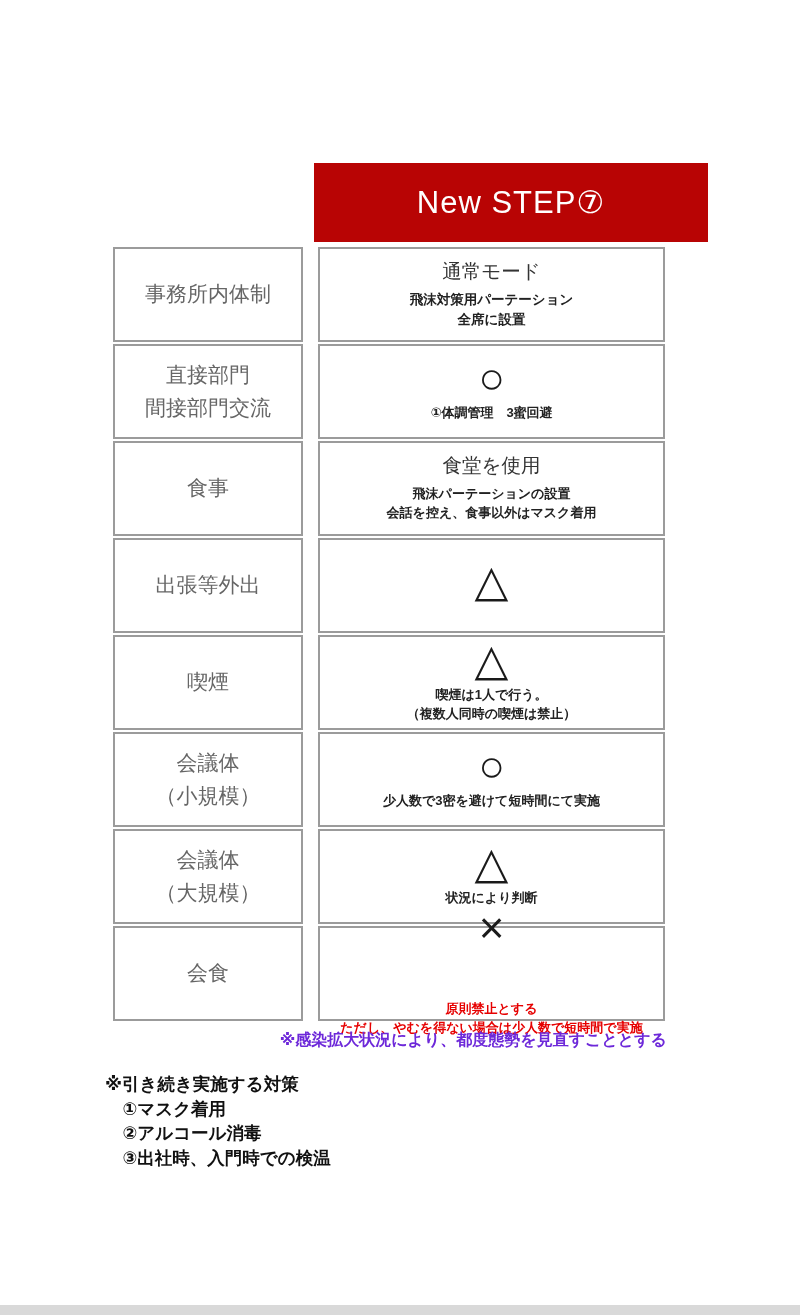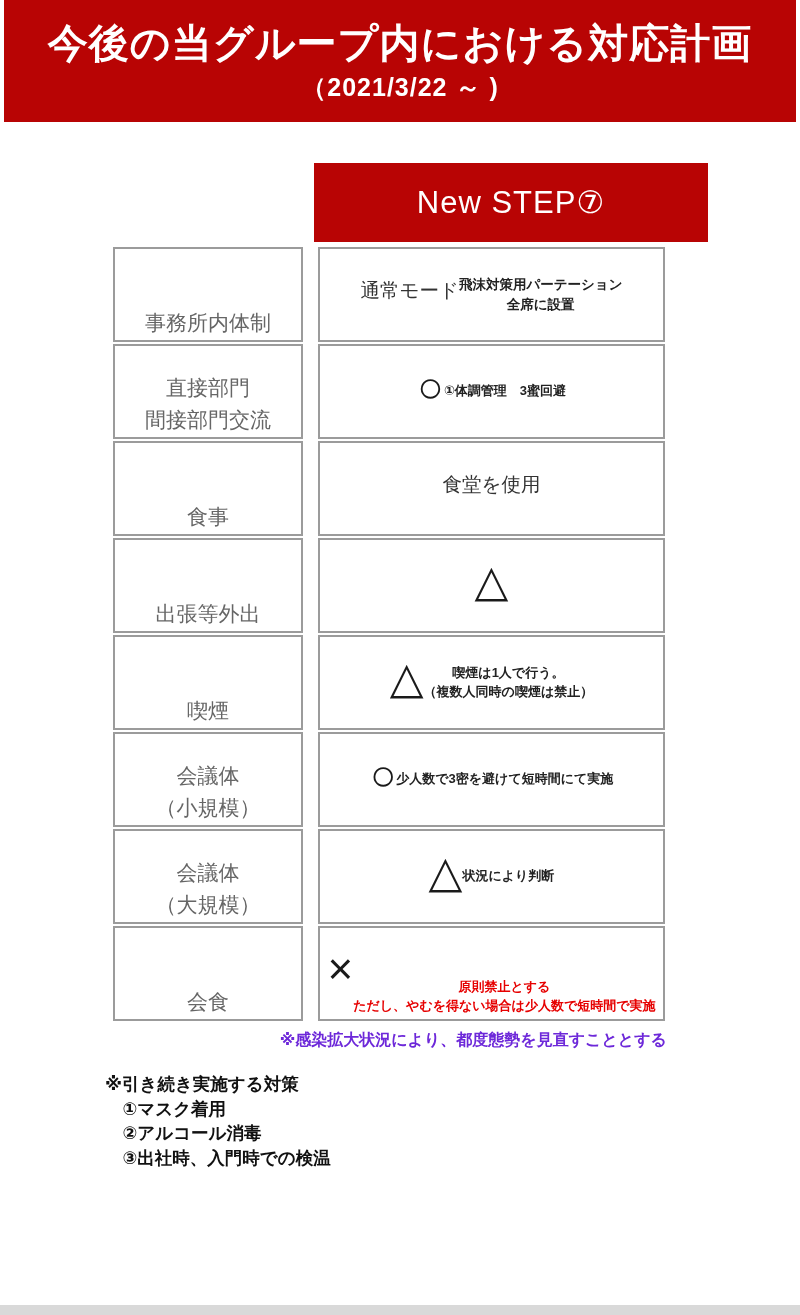--- a/index.html
+++ b/index.html
@@ -43,31 +43,31 @@
   }
   .step-banner .step-label{
     color:#ffffff;font-size:31px;font-weight:500;letter-spacing:1px;
   }
   
   .plan-table{position:absolute;left:113px;top:247px;width:554px;}
   .plan-row{display:flex;margin-bottom:2px;}
   .label-cell{
     width:190px;height:95px;box-sizing:border-box;
     border:2px solid var(--border-gray);
-    display:flex;align-items:flex-end;justify-content:center;
+    display:flex;align-items:center;justify-content:center;
     text-align:center;
   }
   .label-cell .label-text{
     color:var(--label-gray);font-size:21px;line-height:1.55;white-space:pre-line;
   }
   .content-cell{
     margin-left:15px;
     width:347px;height:95px;box-sizing:border-box;
     border:2px solid var(--border-gray);
-    display:flex;flex-direction:row;align-items:center;justify-content:center;
+    display:flex;flex-direction:column;align-items:center;justify-content:center;
     text-align:center;
   }
   .content-cell > div:empty{display:none;}
   .content-main{
     color:#333333;font-size:19.5px;font-weight:500;line-height:1.2;margin-bottom:7px;
   }
   .content-symbol{
     color:#1a1a1a;font-size:44px;line-height:0.82;font-weight:400;margin-bottom:8px;
   }
   .content-sub{
@@ -92,24 +92,20 @@
   .bottom-bar{
     position:absolute;left:0;bottom:0;width:800px;height:10px;
     background:var(--bottom-bar);
   }
 </style>
 </head>
 <body>
 
 <div class="page">
 
-  <div class="top-banner">
-    <div class="title">今後の当グループ内における対応計画</div>
-    <div class="subtitle">（2021/3/22 ～ )</div>
-  </div>
 
   <div class="step-banner">
     <div class="step-label">New STEP⑦</div>
   </div>
 
   <div class="plan-table">
 
     <div class="plan-row">
       <div class="label-cell">
         <span class="label-text">事務所内体制</span>
@@ -134,20 +130,22 @@
       </div>
     </div>
 
     <div class="plan-row">
       <div class="label-cell">
         <span class="label-text">食事</span>
       </div>
       <div class="content-cell">
         <div class="content-main">食堂を使用</div>
 
+        <div class="content-sub">飛沫パーテーションの設置
+会話を控え、食事以外はマスク着用</div>
       </div>
     </div>
 
     <div class="plan-row">
       <div class="label-cell">
         <span class="label-text">出張等外出</span>
       </div>
       <div class="content-cell">
 
         <div class="content-symbol">△</div>

